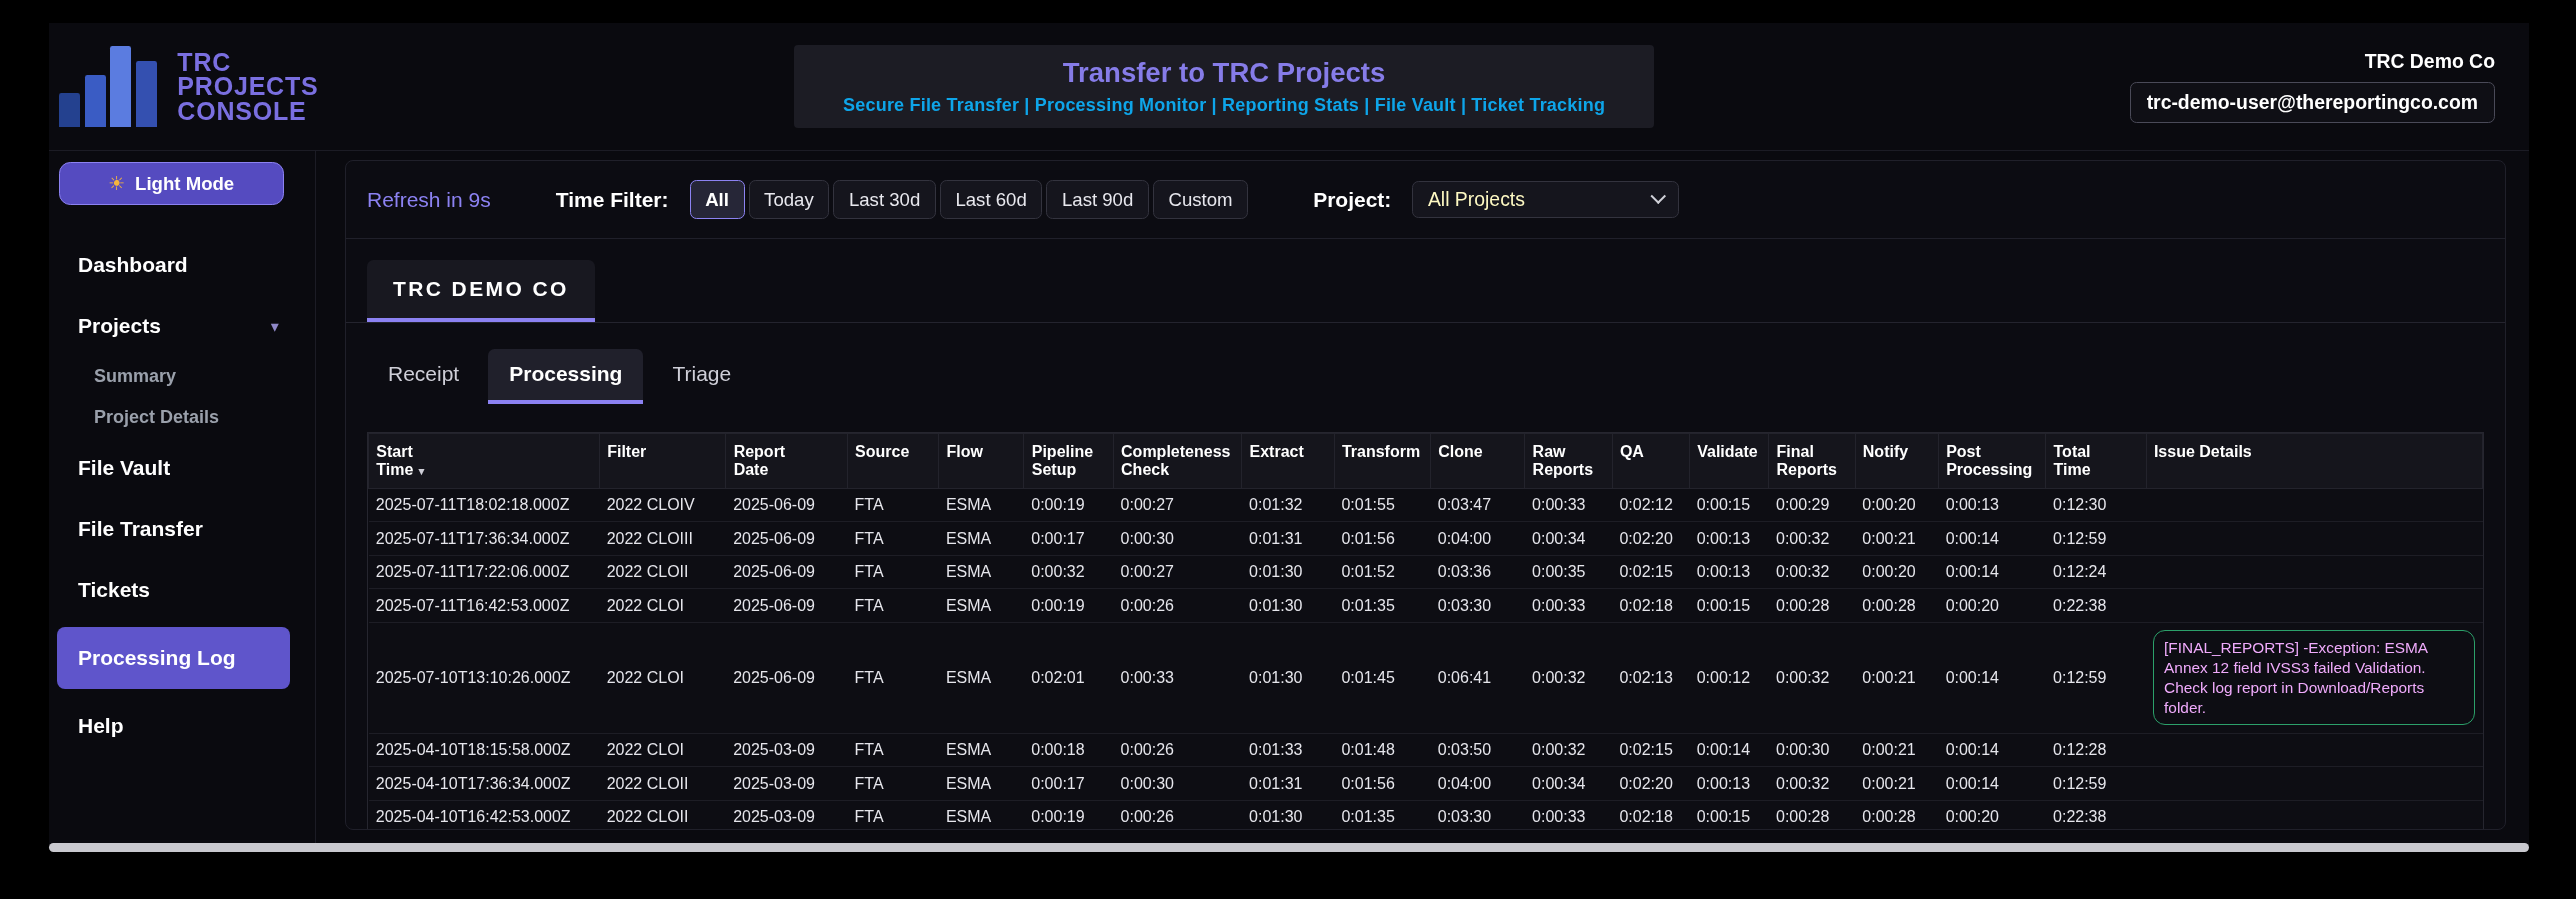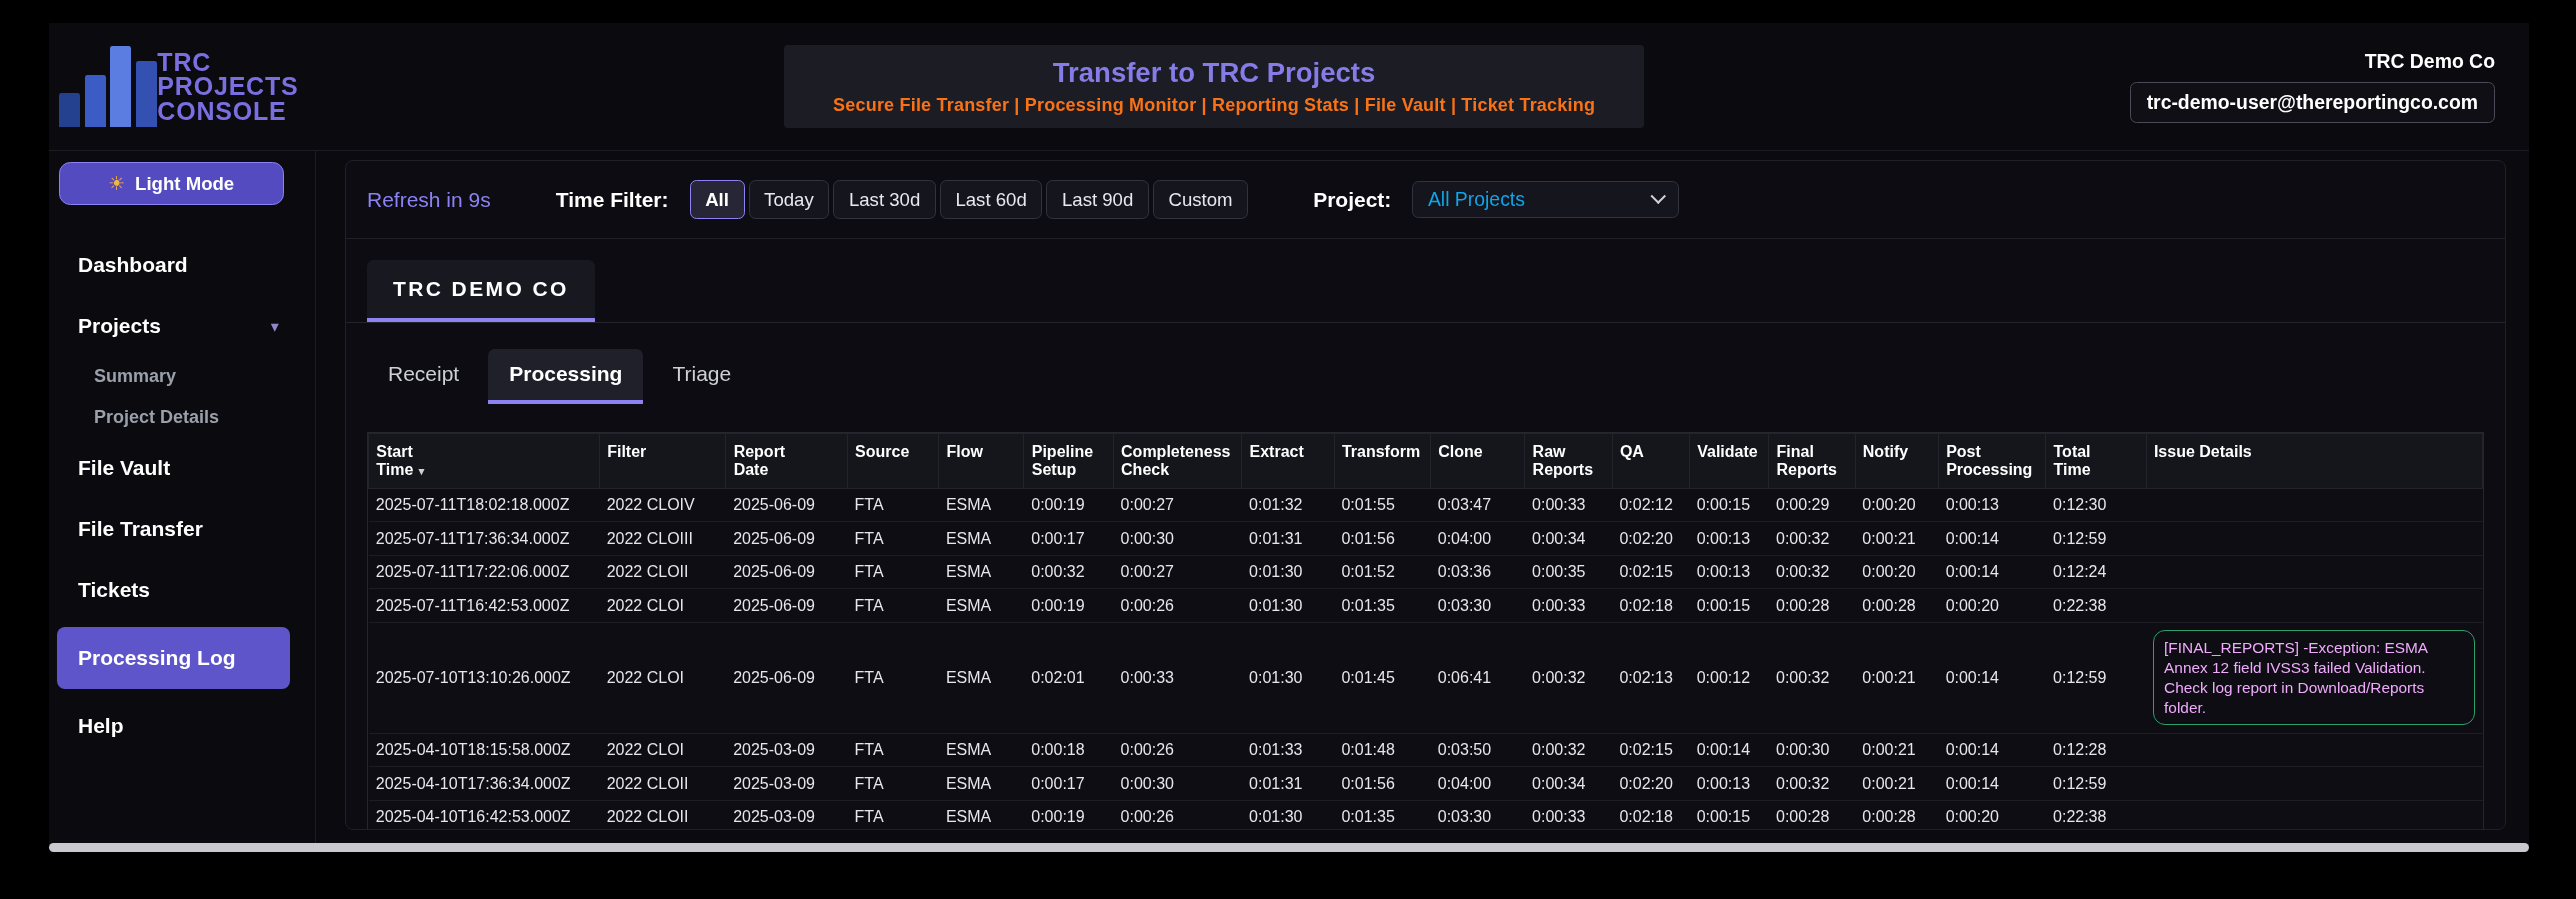--- a/index.html
+++ b/index.html
@@ -8,32 +8,32 @@
   :root{ --accent:#8c82f2; --green:#2ca06a; }
 
   .page{ position:relative; width:2576px; height:900px; background:#000; }
   .app{ position:absolute; left:49px; top:23px; width:2480px; height:824px;
         background:#0a0a0f; color:#e8e8ee; display:flex; flex-direction:column; }
 
   
   .topbar{ height:128px; flex:0 0 128px; display:flex; align-items:center;
            justify-content:space-between; padding:0 34px 0 9.7px;
            border-bottom:0.8px solid #1c1c25; }
-  .logo{ display:flex; align-items:center; gap:0;justify-content:flex-end; }
+  .logo{ display:flex; align-items:center; gap:20px;justify-content:flex-end; }
   .logo-bars{ display:flex; align-items:flex-end; gap:4.9px; height:81px; }
   .logo-bars i{ display:block; width:21px; border-radius:2.4px 2.4px 0 0; }
   .logo-bars i:nth-child(1){ height:34px;  background:#24418f; }
   .logo-bars i:nth-child(2){ height:52px;  background:#3a5cc4; }
   .logo-bars i:nth-child(3){ height:81px; background:#5b7ce0; }
   .logo-bars i:nth-child(4){ height:66px;  background:#3450b0; }
   .logo-text{ color:#7a6fe0; font-weight:bold; font-size:25px; line-height:0.97;
               letter-spacing:0.8px; }
   .welcome{ background:#1c1c24; border-radius:4px; padding:11.3px 49px; text-align:center; }
   .welcome-title{ color:#867ce8; font-weight:bold; font-size:27.5px; margin-bottom:6.5px; }
-  .welcome-sub{ color:#f97316; font-weight:bold; font-size:18px; letter-spacing:0.2px; }
+  .welcome-sub{ color:#0ea5e9; font-weight:bold; font-size:18px; letter-spacing:0.2px; }
   .account{ display:flex; flex-direction:column; align-items:flex-end; gap:9.7px; }
   .company{ font-weight:bold; font-size:19.4px; color:#fff; }
   .email-box{ border:1.6px solid #4a4a58; background:#0f0f15; border-radius:6.5px;
               padding:8px 16px; font-weight:bold; font-size:19.4px; color:#fff; }
 
   
   .body{ flex:1; display:flex; min-height:0; }
   .sidebar{ width:267px; flex:0 0 267px; border-right:0.8px solid #1c1c25;
             padding:11.3px 8px 0 8px; }
   .light-mode{ width:225px; height:43px; margin:0 0 29px 1.6px; display:flex;
@@ -61,21 +61,21 @@
   .tf-group{ display:flex; gap:4px; }
   .tf-btn{ background:#15151d; border:0.8px solid #33333e; border-radius:6.5px;
            color:#e8e8ee; font-size:18.6px; padding:7.3px 14.6px; cursor:pointer;
            font-family:inherit; }
   .tf-btn.active{ border-color:var(--accent); background:#262637; font-weight:bold;
                   color:#fff; }
   .proj-label{ font-weight:bold; font-size:21px; color:#fff; margin:0 21px 0 65px; }
   .select{ width:267px; height:37px; background:#15151d; border:0.8px solid #33333e;
            border-radius:6.5px; display:flex; align-items:center;
            justify-content:space-between; padding:0 14.6px; font-size:19.4px;
-           color:#0ea5e9; cursor:pointer; }
+           color:#fef9c3; cursor:pointer; }
   .chev{ width:10.5px; height:10.5px; border-right:2.4px solid #cfd0d8;
          border-bottom:2.4px solid #cfd0d8; transform:rotate(45deg) translate(-2.4px,-2.4px); }
 
   
   .company-row{ padding:21px 21px 0; border-bottom:0.8px solid #24242e; }
   .company-tab{ display:inline-block; background:#181820; color:#fff;
                 font-weight:bold; font-size:21px; letter-spacing:2.4px;
                 padding:17px 26px; border-radius:6.5px 6.5px 0 0; margin-bottom:-0.8px;
                 border-bottom:4px solid var(--accent); cursor:pointer; }
 

